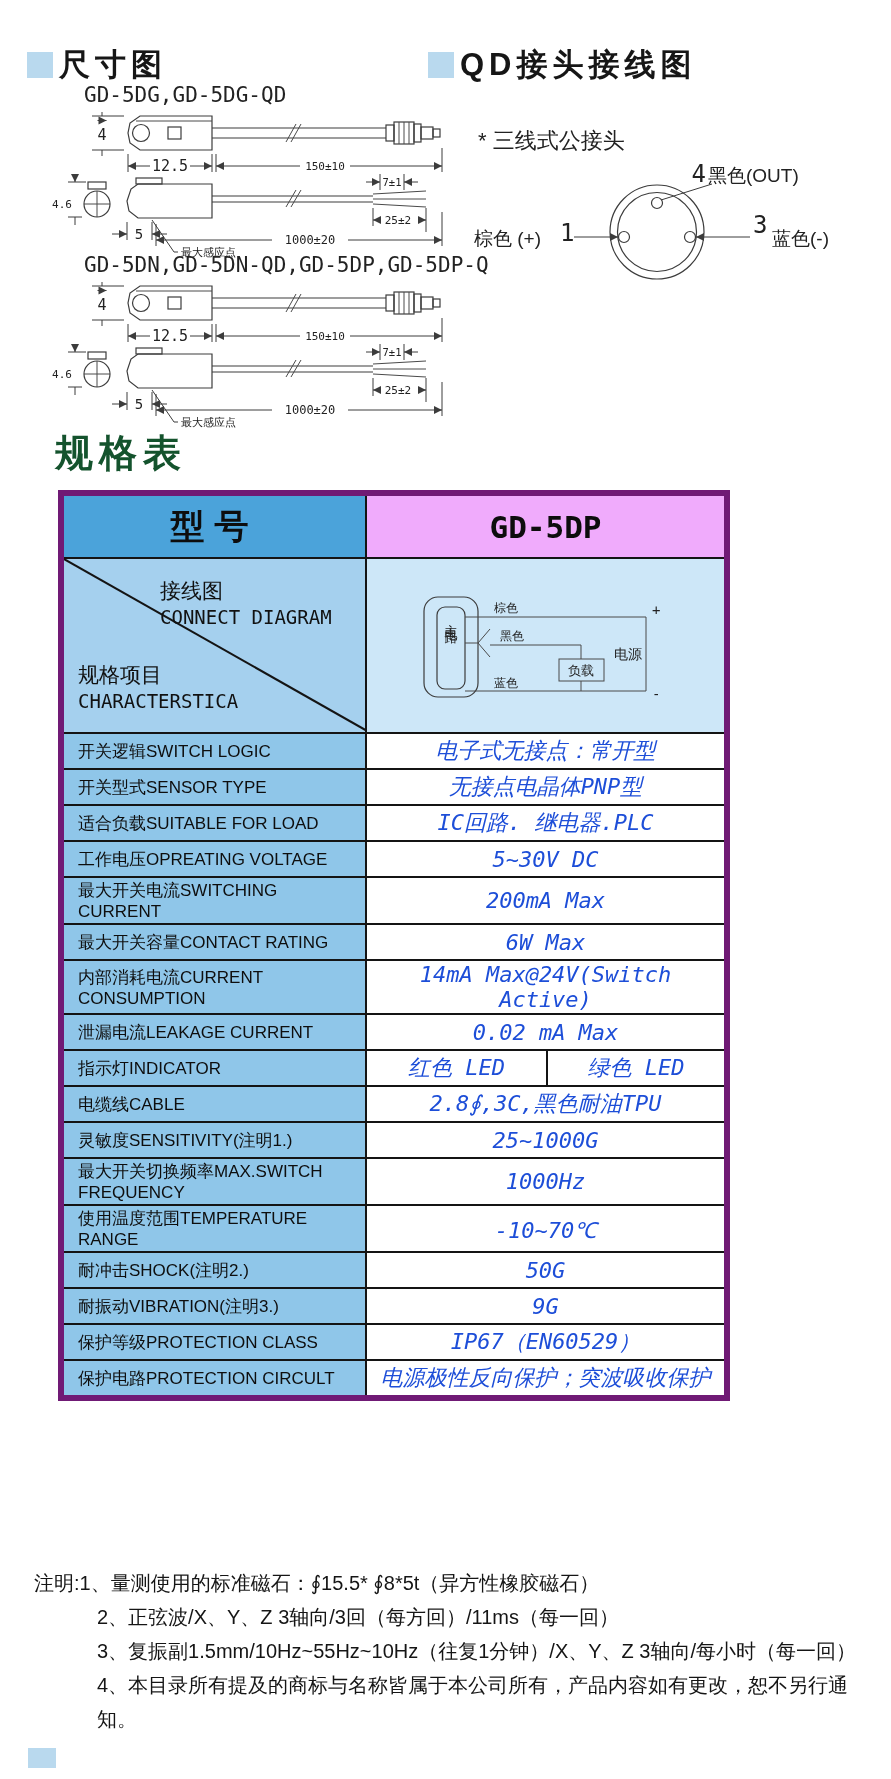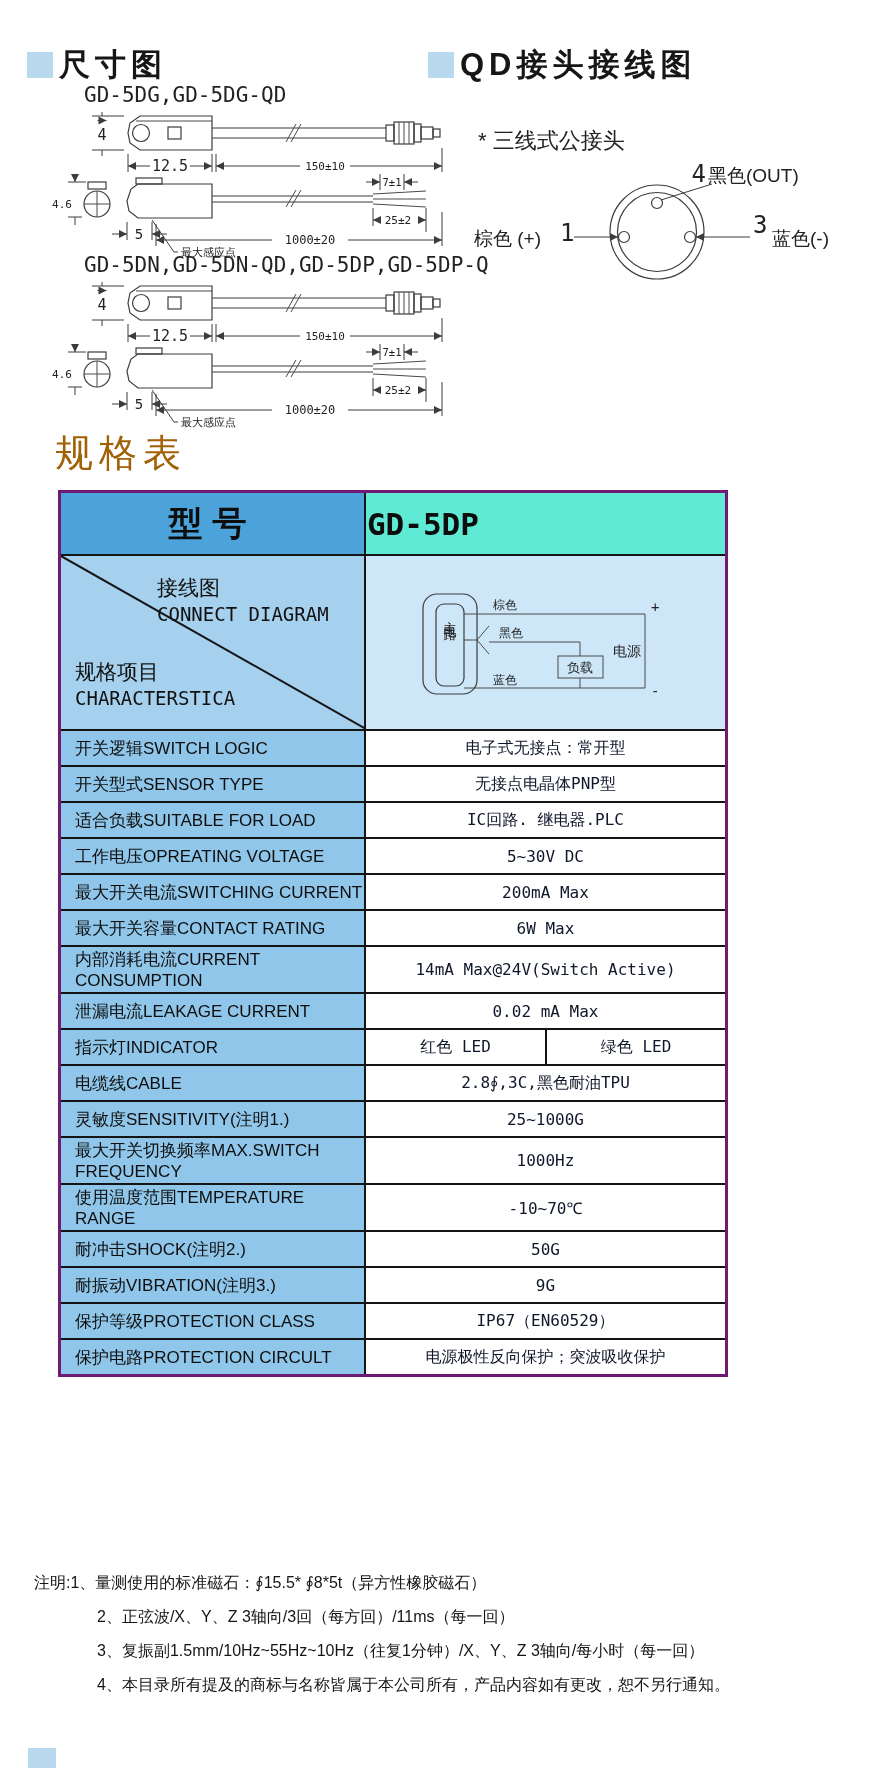--- a/index.html
+++ b/index.html
@@ -4,46 +4,46 @@
 <style>
   html,body{margin:0;padding:0;background:#ffffff;}
   .page{position:relative;width:891px;height:1779px;background:#fff;overflow:hidden;
         font-family:"Liberation Sans","DejaVu Sans",sans-serif;color:#111;}
   .abs{position:absolute;}
   
   .sec-head{display:flex;align-items:center;gap:6px;}
   .sec-bullet{width:26px;height:26px;background:#b9d9ee;}
   .sec-title{font-size:31px;font-weight:bold;letter-spacing:5px;color:#161616;}
   
-  .spec-title{font-size:38px;font-weight:normal;letter-spacing:6px;color:#a16207;}
+  .spec-title{font-size:38px;font-weight:bold;letter-spacing:6px;color:#14532d;}
   
   svg .ln{stroke:#3c3c3c;stroke-width:1.2;fill:none;}
   svg .lnthin{stroke:#4a4a4a;stroke-width:1;fill:none;}
   svg .dim{stroke:#3c3c3c;stroke-width:1;fill:none;}
   svg text{fill:#222;font-family:"DejaVu Sans Mono","Liberation Mono",monospace;}
   svg .cjk{font-family:"Liberation Sans","DejaVu Sans",sans-serif;}
   
   table.spec{border-collapse:collapse;table-layout:fixed;width:670px;
-             border:3px solid #701a75;}
+             border:6px solid #701a75;}
   table.spec td{border:2px solid #141414;overflow:hidden;}
   td.hdr-left{background:#4ba3da;text-align:center;font-size:34px;font-weight:bold;
               letter-spacing:10px;height:59px;color:#0d0d0d;}
-  td.hdr-right{background:#5eead4;font-size:31px;font-weight:bold;
+  td.hdr-right{background:#f0abfc;text-align:center;font-size:31px;font-weight:bold;
                font-family:"DejaVu Sans Mono","Liberation Mono",monospace;color:#0d0d0d;}
   td.diag-cell{background:#a5d0ee;position:relative;height:173px;padding:0;}
   td.conn-cell{background:#cde7f8;text-align:center;vertical-align:middle;padding:6px;}
   .diag-top{position:absolute;left:96px;top:18px;line-height:27px;font-size:21px;}
   .diag-top .en{font-family:"DejaVu Sans Mono","Liberation Mono",monospace;font-size:19px;}
   .diag-bottom{position:absolute;left:14px;top:102px;line-height:27px;font-size:21px;}
   .diag-bottom .en{font-family:"DejaVu Sans Mono","Liberation Mono",monospace;font-size:19px;}
   td.lbl{background:#8fc6e9;font-size:17px;padding-left:14px;height:32px;color:#0e0e0e;margin-top:16px;}
-  td.val{background:#ffffff;text-align:center;font-size:16px;
-         font-family:"DejaVu Sans Mono","Liberation Mono",monospace;color:#0f172a;}
-  
-  .notes{font-size:16px;line-height:34px;color:#151515;}
+  td.val{background:#ffffff;text-align:center;font-size:22px;
+         font-family:"DejaVu Sans Mono","Liberation Mono",monospace;color:#1d4ed8;font-style:italic;}
+  
+  .notes{font-size:20px;line-height:34px;color:#151515;}
   .note-line.indent{padding-left:63px;}
   .footer-mark{width:28px;height:20px;background:#b9d9ee;}
 </style>
 </head>
 <body>
 
 <div class="page">
 
   <div class="abs sec-head" style="left:27px;top:44px;">
     <div class="sec-bullet"></div>

